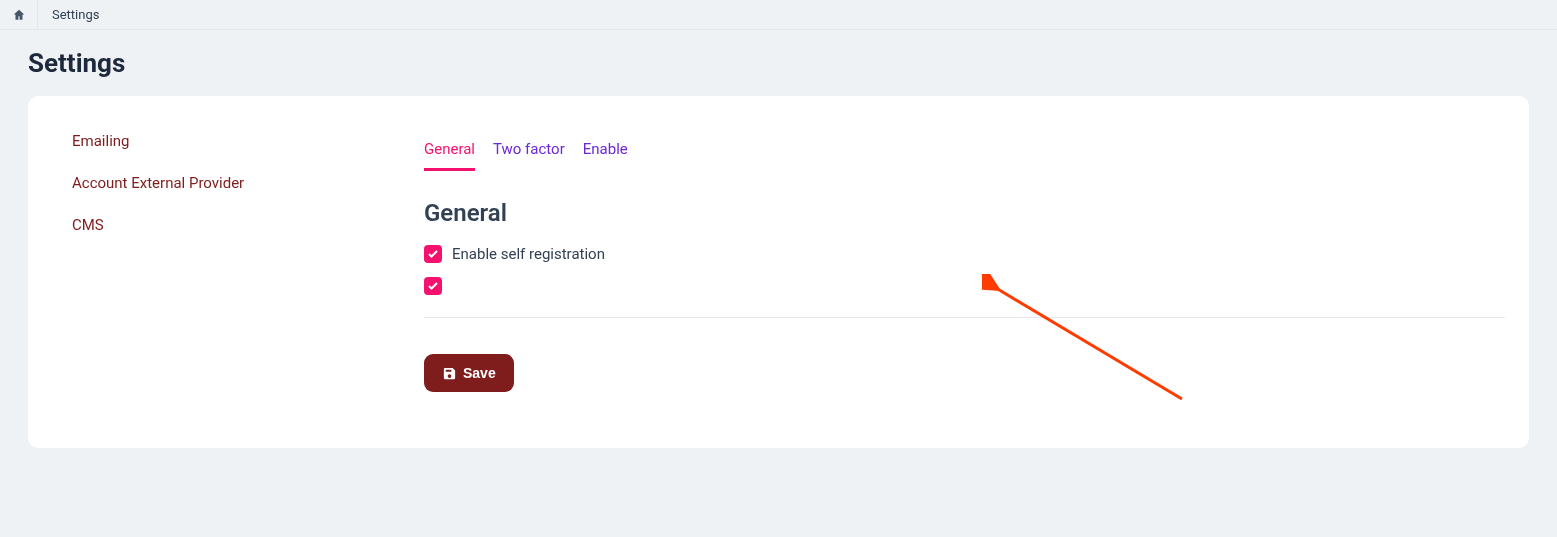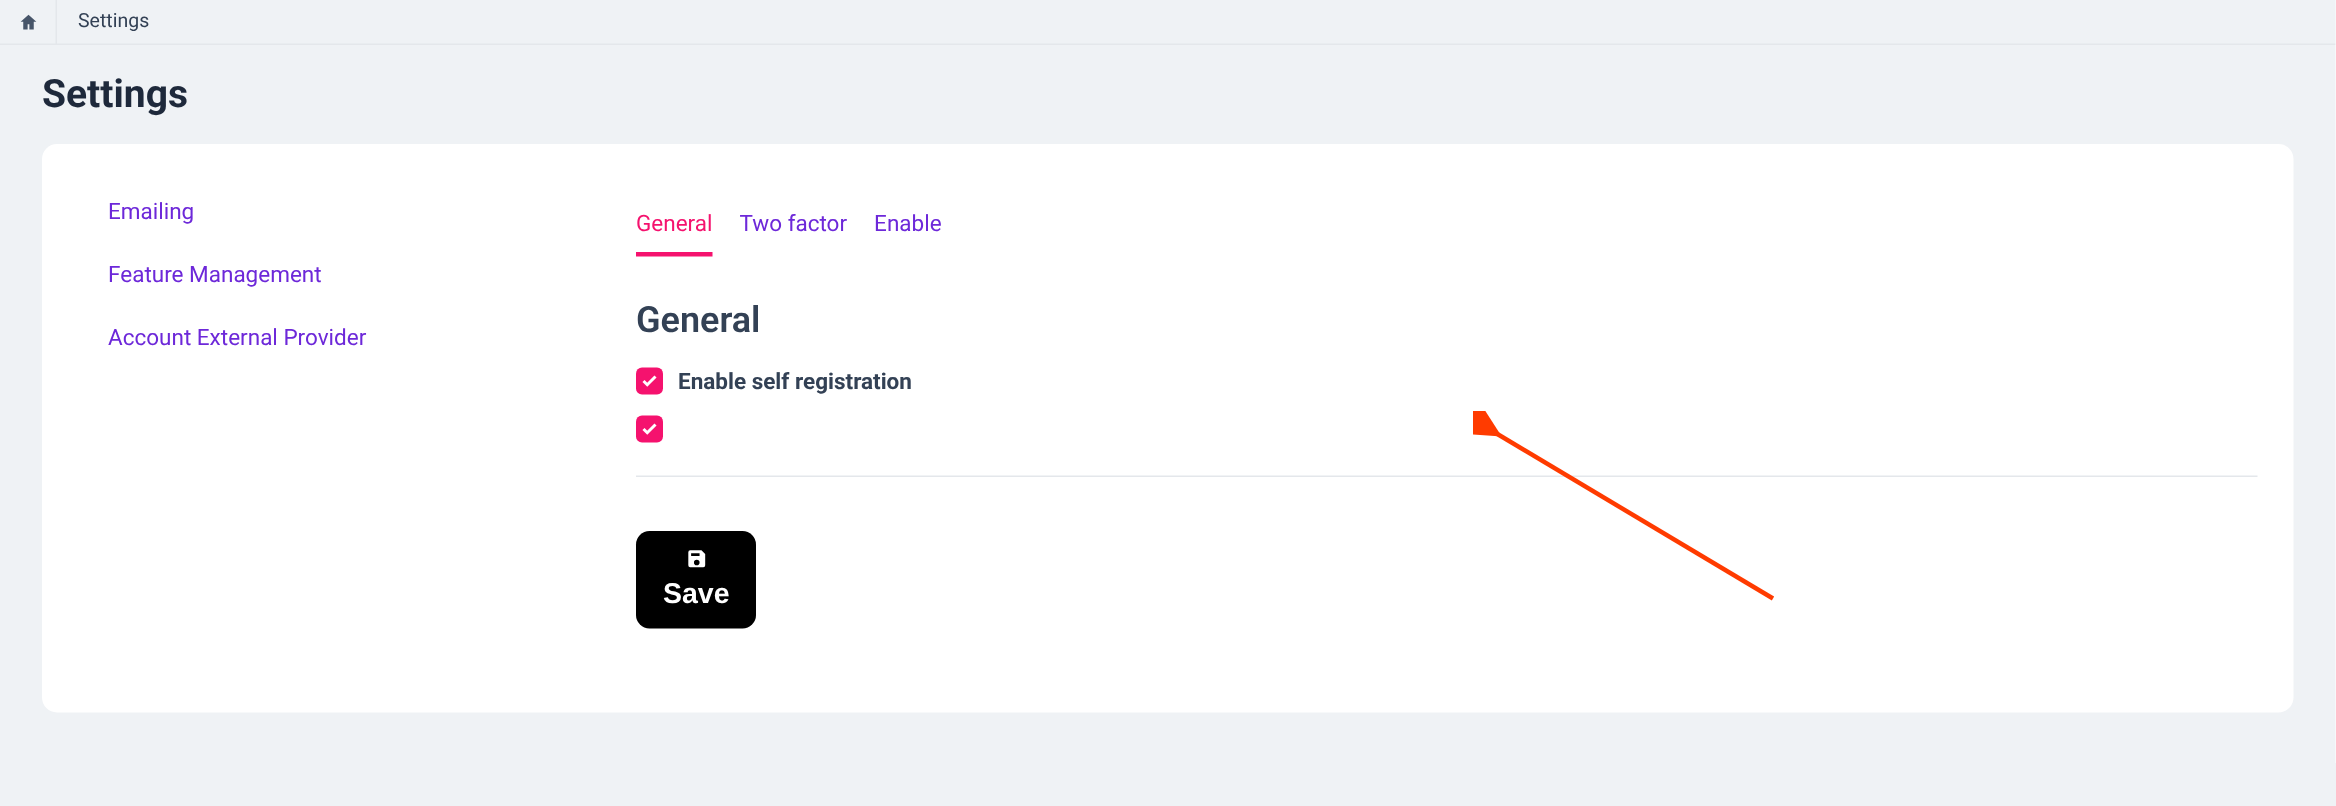--- a/index.html
+++ b/index.html
@@ -50,21 +50,21 @@
     }
     .sidebar {
       width: 348px;
       flex: 0 0 348px;
       padding-top: 0;
     }
     .side-item {
       display: block;
       padding: 12px 20px;
       border-radius: 8px;
-      color: #6d28d9;
+      color: #7f1d1d;
       cursor: pointer;
       font-size: 15px;
     }
     .side-item.active {
       background: #ffe1ec;
       color: #f5126e;
     }
     .main {
       flex: 1;
       padding-top: 20px;
@@ -90,21 +90,20 @@
       font-size: 24px;
       font-weight: 600;
       color: #334155;
       margin-bottom: 18px;
     }
     .check-row {
       display: flex;
       align-items: center;
       gap: 10px;
       margin-bottom: 14px;
-      font-weight: bold;
     }
     .chk {
       width: 18px;
       height: 18px;
       background: #f5126e;
       border-radius: 4px;
       display: flex;
       align-items: center;
       justify-content: center;
       color: #fff;
@@ -115,32 +114,31 @@
     .check-label {
       color: #334155;
       font-size: 15px;
     }
     .divider {
       height: 1px;
       background: #e4e7eb;
       margin: 22px 0 36px 0;
     }
     .save-btn {
-      background: #000000;
+      background: #7f1d1d;
       color: #fff;
       border: none;
       border-radius: 9px;
       padding: 11px 18px;
-      font-size: 19px;
+      font-size: 14px;
       font-weight: 600;
       cursor: pointer;
       display: inline-flex;
       align-items: center;
       gap: 6px;
-      flex-direction: column;
     }
     .save-btn svg { width: 15px; height: 15px; }
     .arrow {
       position: absolute;
       left: 558px;
       top: 154px;
       pointer-events: none;
     }
   </style>
 </head>
@@ -154,22 +152,22 @@
   </div>
   <div class="crumb">Settings</div>
 </div>
 
 <div class="page">
   <h1 class="page-title">Settings</h1>
 
   <div class="card">
     <div class="sidebar">
       <div class="side-item">Emailing</div>
-      <div class="side-item">Feature Management</div>
       <div class="side-item">Account External Provider</div>
+      <div class="side-item">CMS</div>
     </div>
 
     <div class="main">
       <div class="tabs">
         <div class="tab active">General</div>
         <div class="tab">Two factor</div>
         <div class="tab">Enable</div>
       </div>
 
       <h2 class="section-title">General</h2>

